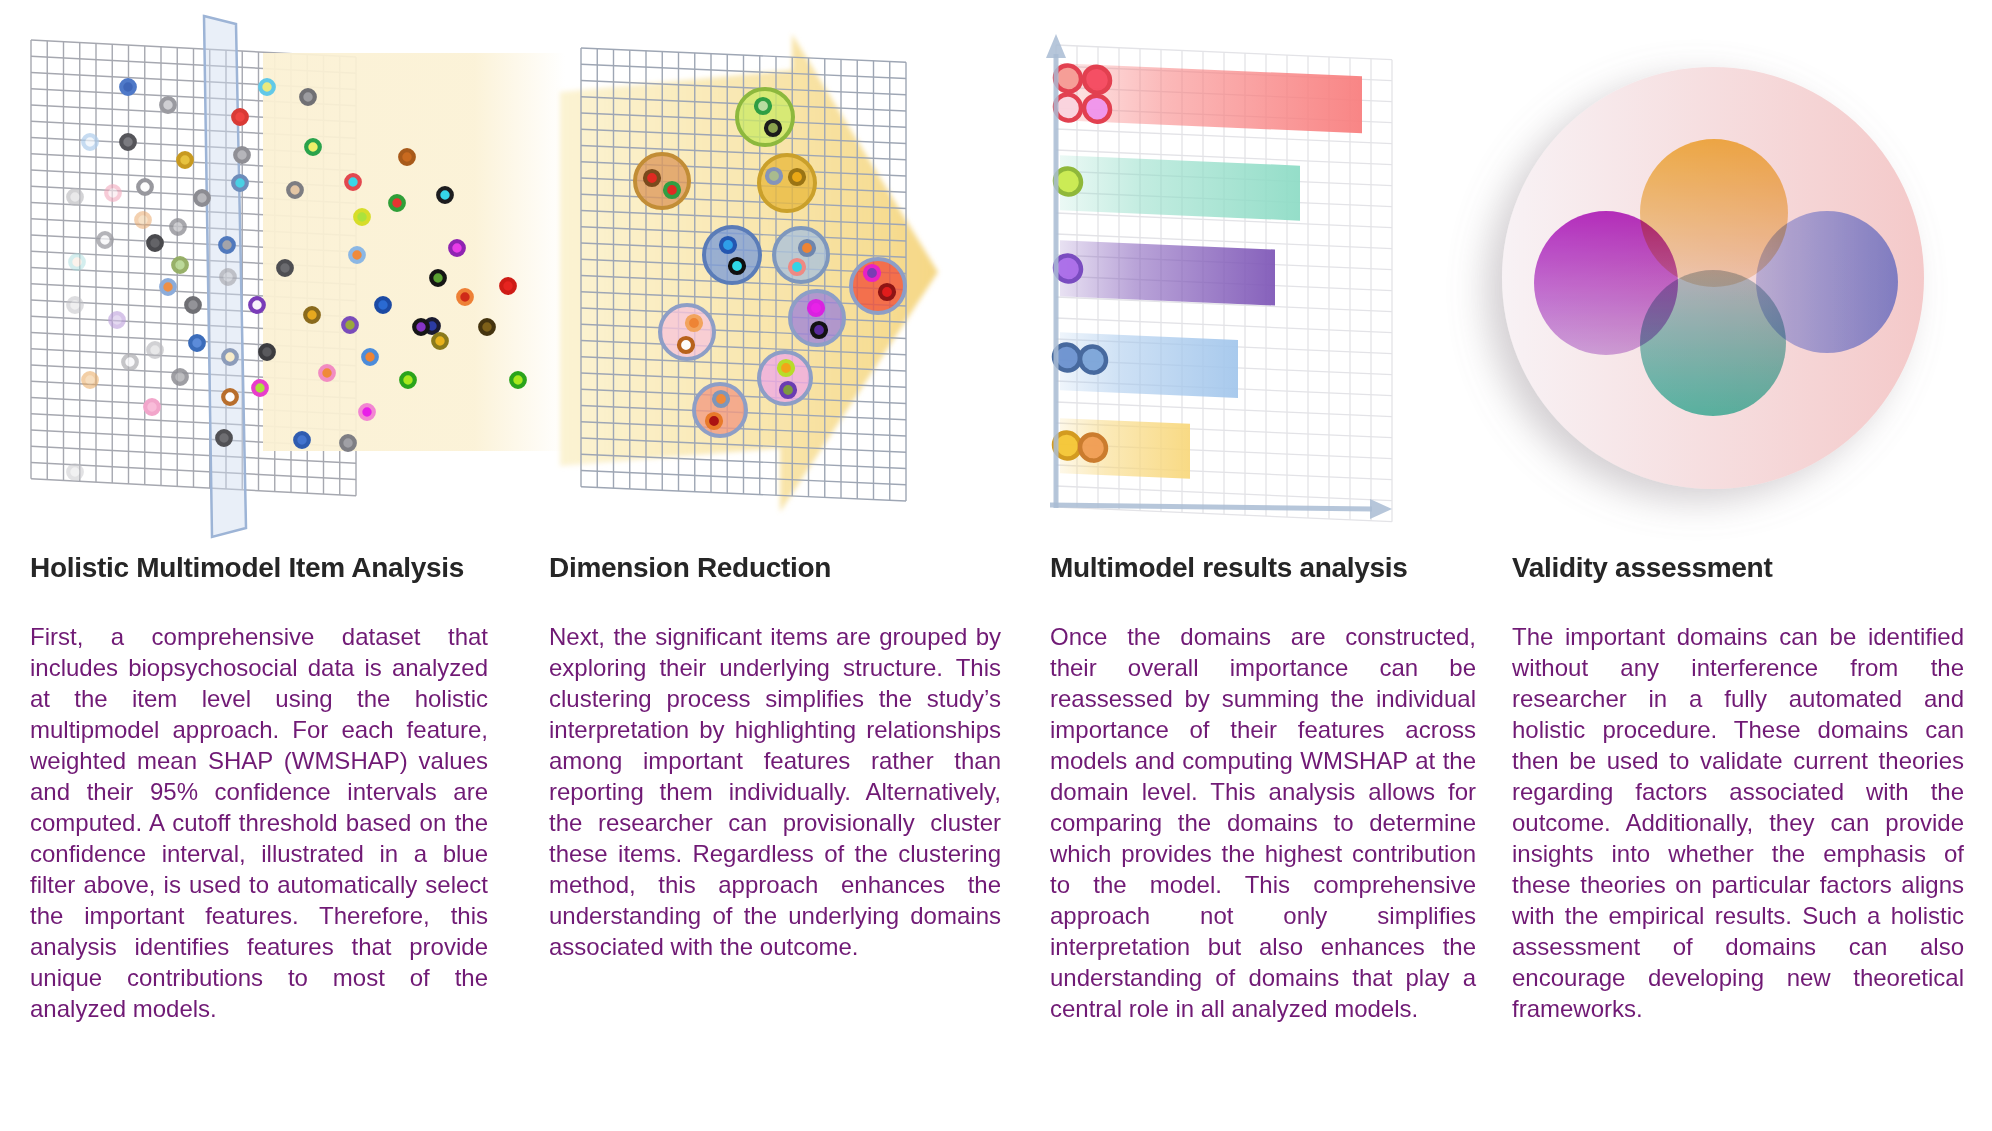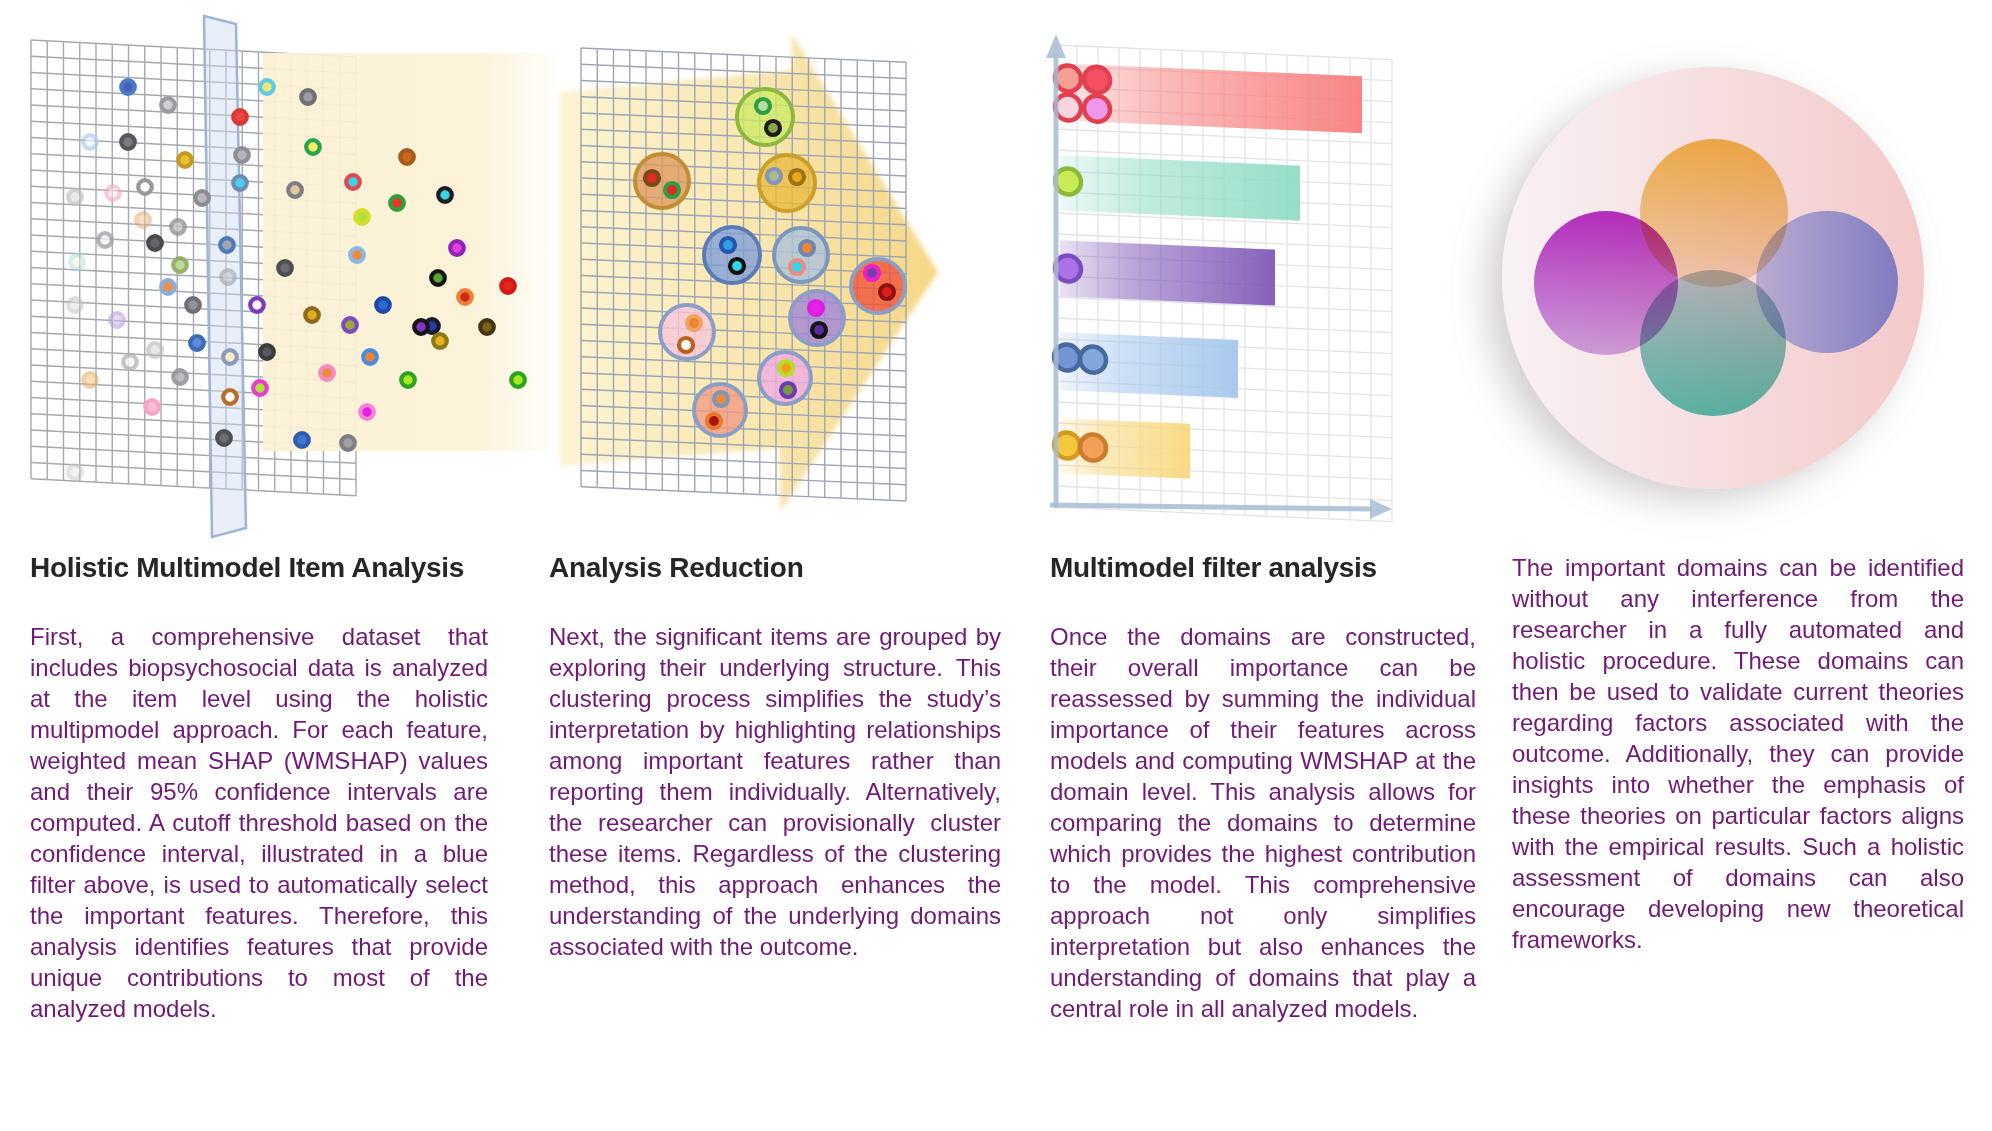--- a/index.html
+++ b/index.html
@@ -390,25 +390,26 @@
         <circle cx="1713" cy="343" r="73" fill="url(#vennC3)" style="mix-blend-mode:multiply" opacity="0.92"></circle>
       </g>
   </svg>
 
   <main>
     <section class="col c1">
       <h2>Holistic Multimodel Item Analysis</h2>
       <p>First, a comprehensive dataset that includes biopsychosocial data is analyzed at the item level using the holistic multipmodel approach. For each feature, weighted mean SHAP (WMSHAP) values and their 95% confidence intervals are computed. A cutoff threshold based on the confidence interval, illustrated in a blue filter above, is used to automatically select the important features. Therefore, this analysis identifies features that provide unique contributions to most of the analyzed models.</p>
     </section>
     <section class="col c2">
-      <h2>Analysis Reduction</h2>
+      <h2>Dimension Reduction</h2>
       <p>Next, the significant items are grouped by exploring their underlying structure. This clustering process simplifies the study’s interpretation by highlighting relationships among important features rather than reporting them individually. Alternatively, the researcher can provisionally cluster these items. Regardless of the clustering method, this approach enhances the understanding of the underlying domains associated with the outcome.</p>
     </section>
     <section class="col c3">
-      <h2>Multimodel filter analysis</h2>
+      <h2>Multimodel results analysis</h2>
       <p>Once the domains are constructed, their overall importance can be reassessed by summing the individual importance of their features across models and computing WMSHAP at the domain level. This analysis allows for comparing the domains to determine which provides the highest contribution to the model. This comprehensive approach not only simplifies interpretation but also enhances the understanding of domains that play a central role in all analyzed models.</p>
     </section>
     <section class="col c4">
+      <h2>Validity assessment</h2>
       <p>The important domains can be identified without any interference from the researcher in a fully automated and holistic procedure. These domains can then be used to validate current theories regarding factors associated with the outcome. Additionally, they can provide insights into whether the emphasis of these theories on particular factors aligns with the empirical results. Such a holistic assessment of domains can also encourage developing new theoretical frameworks.</p>
     </section>
   </main>
 
 </div>
 
 </body></html>

